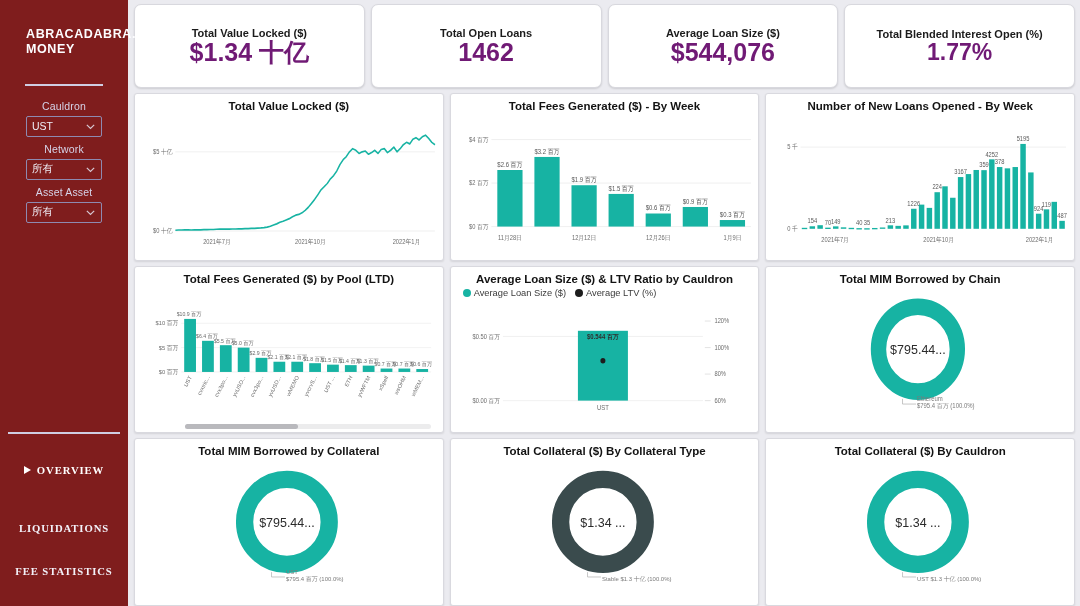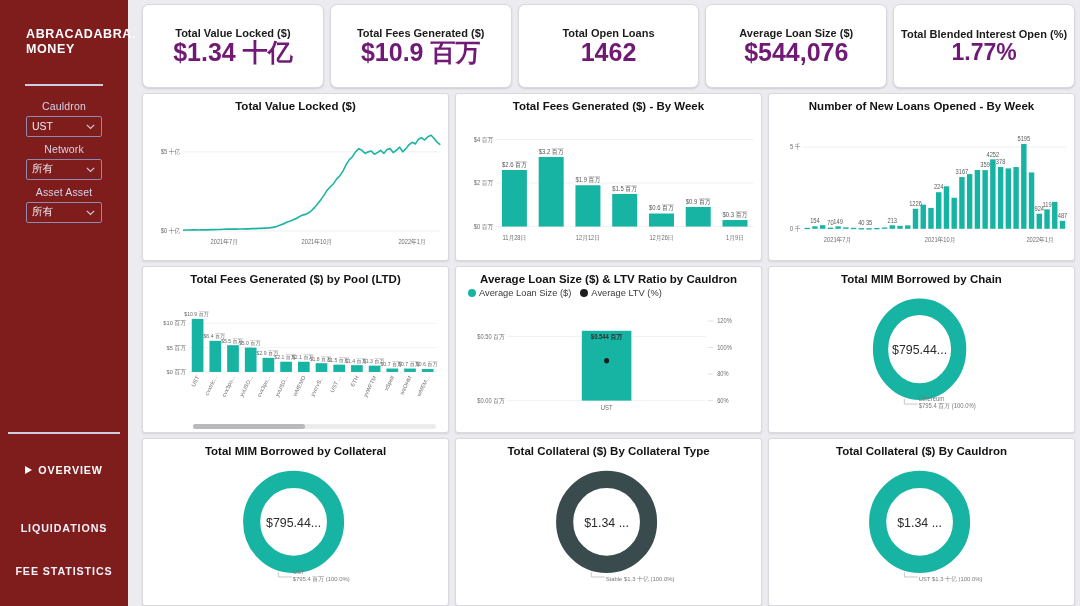--- a/index.html
+++ b/index.html
@@ -56,34 +56,35 @@
     margin: 0 8px; position: absolute;
     left: 0; right: 0; top: 432px;
   }
   .nav { position: absolute; top: 448px; left: 0; right: 0; }
   .nav-item {
     height: 43px; display: flex; align-items: center;
     justify-content: center; gap: 6px;
     font-size: 10.7px; font-weight: 700;
     letter-spacing: .9px; color: #ffffff;
     cursor: pointer;
+    font-family: Liberation Serif, serif;
   }
   .nav-item.sub { font-weight: 700; color: #f3f2fa; align-items: flex-end; }
   .tri {
     width: 0; height: 0;
     border-left: 7px solid #ffffff;
     border-top: 4.5px solid transparent;
     border-bottom: 4.5px solid transparent;
   }
 
   
   .canvas {
     flex: 1; height: 606px;
     background: #ebebf0;
-    padding: 4px 5px 0 14px;
+    padding: 4px 5px 0 6px;
     display: flex; flex-direction: column;
     gap: 5px;
   }
   .kpi-row { display: flex; gap: 6px; height: 84px; }
   .kpi {
     flex: 1; background: #ffffff;
     border: 1px solid #d8d8de;
     border-radius: 7px;
     box-shadow: 0 1px 2px rgba(0,0,0,.13);
     display: flex; flex-direction: column;
@@ -192,24 +193,20 @@
       </div>
     </div>
   </div>
 
   <div class="canvas">
 
     <div class="kpi-row">
       <div class="kpi">
         <div class="kpi-label">Total Value Locked ($)</div>
         <div class="kpi-value">$1.34 十亿</div>
-      </div>
-      <div class="kpi">
-        <div class="kpi-label">Total Fees Generated ($)</div>
-        <div class="kpi-value">$10.9 百万</div>
       </div>
       <div class="kpi">
         <div class="kpi-label">Total Open Loans</div>
         <div class="kpi-value">1462</div>
       </div>
       <div class="kpi">
         <div class="kpi-label">Average Loan Size ($)</div>
         <div class="kpi-value">$544,076</div>
       </div>
       <div class="kpi">

